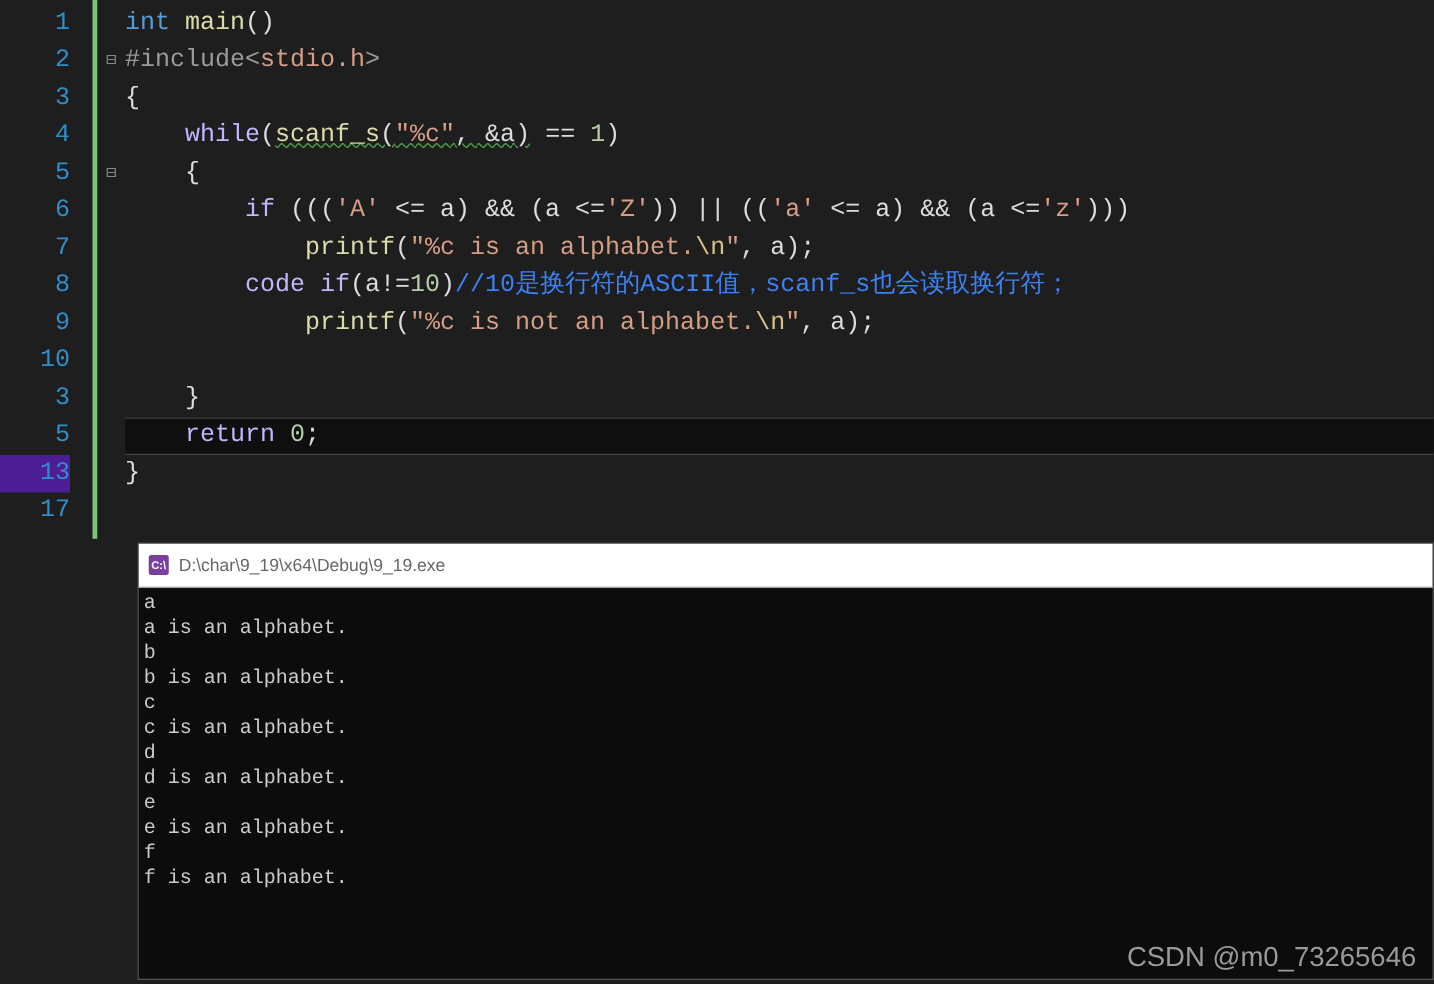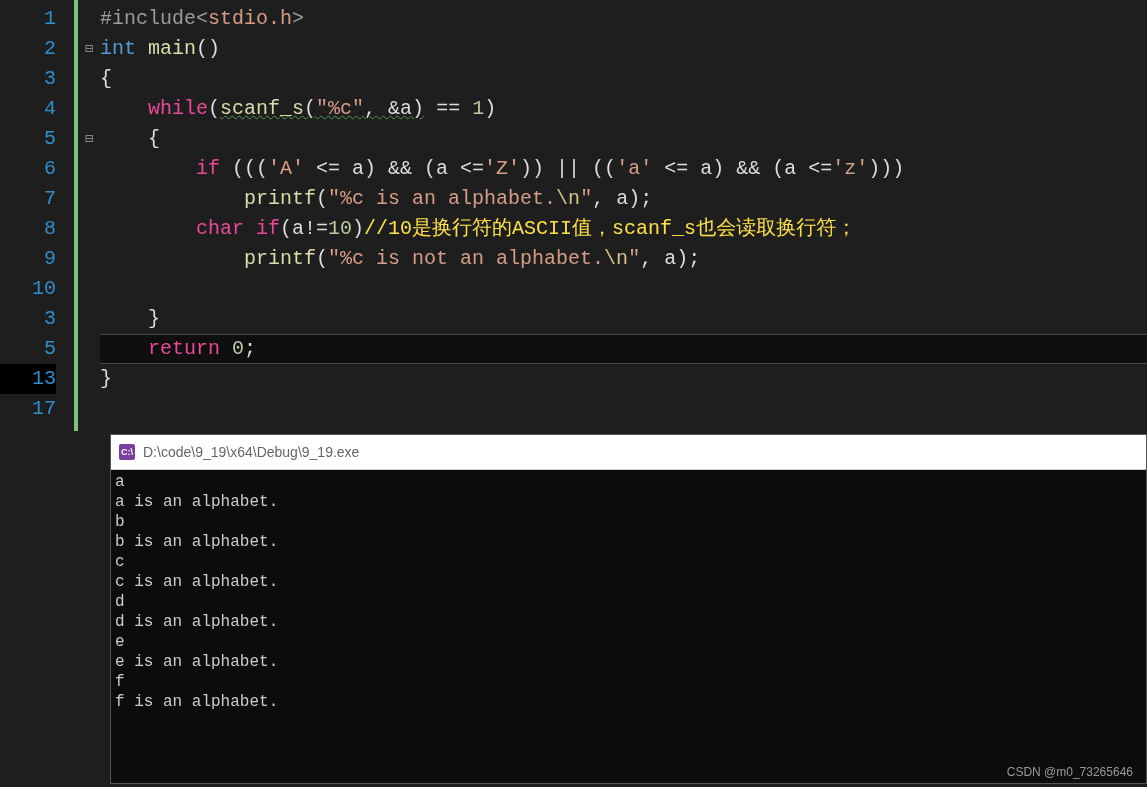--- a/index.html
+++ b/index.html
@@ -1,50 +1,50 @@
 <!DOCTYPE html>
 <html><head>
 <meta charset="utf-8">
 <style>
   * { margin: 0; padding: 0; box-sizing: border-box; }
   html, body { width: 1147px; height: 787px; background: #1e1e1e; font-family: Consolas, 'Courier New', monospace; overflow: hidden; }
   
   .editor-wrap { display: flex; height: 431px; background: #1e1e1e; }
   .gutter { width: 78px; background: #1e1e1e; text-align: right; padding-right: 18px; padding-top: 4px; color: #2f8fcb; font-size: 20px; line-height: 30px; border-right: 4px solid #7fc27f; }
   .gutter-line { height: 30px; }
-  .selected-line { background: #000000; }
+  .selected-line { background: #4c1d95; }
   
   .code-area { flex: 1; background: #1e1e1e; padding-top: 4px; font-size: 20px; line-height: 30px; position: relative; }
   .fold-col { position: absolute; left: 0; top: 4px; width: 22px; }
   .fold-mark { height: 30px; display: flex; align-items: center; justify-content: center; color: #888; font-size: 14px; }
   .code-lines { margin-left: 22px; }
   .code-line { height: 30px; white-space: pre; color: #dcdcdc; position: relative; }
   .code-line.hl { background: #0f0f0f; border-top: 1px solid #444; border-bottom: 1px solid #444; box-sizing: border-box; height: 30px; line-height: 28px; }
   
   .squiggle { text-decoration: underline wavy #4d9b4d; text-decoration-thickness: 1px; }
   
   
   .preproc { color: #9b9b9b; }
   .header { color: #d69d85; }
   .kw { color: #569cd6; }
-  .kw2 { color: #ec4899; }
+  .kw2 { color: #c4b5fd; }
   .func { color: #dcdcaa; }
   .str { color: #d69d85; }
   .esc { color: #d6c28a; }
   .num { color: #b5cea8; }
   .punc { color: #dcdcdc; }
-  .comment { color: #fde047; }
+  .comment { color: #3b82f6; }
   .guide { color: #404040; }
   
   .console-wrap { position: absolute; left: 110px; top: 434px; right: 0; height: 350px; background: #0c0c0c; border: 1px solid #555; }
   .console-title { height: 35px; background: #ffffff; display: flex; align-items: center; padding-left: 8px; gap: 8px; font-family: 'Segoe UI', sans-serif; font-size: 14px; color: #666; border-bottom: 1px solid #ccc; }
   .console-icon { width: 16px; height: 16px; background: #7b3f9e; display: inline-flex; align-items: center; justify-content: center; color: #fff; font-size: 9px; font-weight: bold; border-radius: 2px; }
   .console-body { padding: 2px 4px; color: #cccccc; font-family: Consolas, 'Courier New', monospace; font-size: 16px; line-height: 20px; white-space: pre; }
   
-  .watermark { position: absolute; right: 14px; bottom: 8px; color: #9a9a9a; font-family: 'Segoe UI', sans-serif; font-size: 12px; }
+  .watermark { position: absolute; right: 14px; bottom: 8px; color: #9a9a9a; font-family: 'Segoe UI', sans-serif; font-size: 22px; }
 </style>
 </head>
 <body>
 
 <div class="editor-wrap">
   <div class="gutter">
     <div class="gutter-line">1</div>
     <div class="gutter-line">2</div>
     <div class="gutter-line">3</div>
     <div class="gutter-line">4</div>
@@ -62,41 +62,41 @@
 
   <div class="code-area">
     <div class="fold-col">
       <div class="fold-mark"></div>
       <div class="fold-mark">⊟</div>
       <div class="fold-mark"></div>
       <div class="fold-mark"></div>
       <div class="fold-mark">⊟</div>
     </div>
     <div class="code-lines">
+      <div class="code-line"><span class="kw">int</span> <span class="func">main</span><span class="punc">()</span></div>
       <div class="code-line"><span class="preproc">#include</span><span class="preproc">&lt;</span><span class="header">stdio.h</span><span class="preproc">&gt;</span></div>
-      <div class="code-line"><span class="kw">int</span> <span class="func">main</span><span class="punc">()</span></div>
       <div class="code-line"><span class="punc">{</span></div>
       <div class="code-line"><span class="guide">    </span><span class="kw2">while</span><span class="punc">(</span><span class="func squiggle">scanf_s</span><span class="punc squiggle">(</span><span class="str squiggle">"%c"</span><span class="punc squiggle">, &amp;a</span><span class="punc squiggle">)</span><span class="punc"> == </span><span class="num">1</span><span class="punc">)</span></div>
       <div class="code-line"><span class="guide">    </span><span class="punc">{</span></div>
       <div class="code-line"><span class="guide">        </span><span class="kw2">if</span><span class="punc"> (((</span><span class="str">'A'</span><span class="punc"> &lt;= a) &amp;&amp; (a &lt;=</span><span class="str">'Z'</span><span class="punc">)) || ((</span><span class="str">'a'</span><span class="punc"> &lt;= a) &amp;&amp; (a &lt;=</span><span class="str">'z'</span><span class="punc">)))</span></div>
       <div class="code-line"><span class="guide">            </span><span class="func">printf</span><span class="punc">(</span><span class="str">"%c is an alphabet.</span><span class="esc">\n</span><span class="str">"</span><span class="punc">, a);</span></div>
-      <div class="code-line"><span class="guide">        </span><span class="kw2">char</span><span class="kw2"> if</span><span class="punc">(a!=</span><span class="num">10</span><span class="punc">)</span><span class="comment">//10是换行符的ASCII值，scanf_s也会读取换行符；</span></div>
+      <div class="code-line"><span class="guide">        </span><span class="kw2">code</span><span class="kw2"> if</span><span class="punc">(a!=</span><span class="num">10</span><span class="punc">)</span><span class="comment">//10是换行符的ASCII值，scanf_s也会读取换行符；</span></div>
       <div class="code-line"><span class="guide">            </span><span class="func">printf</span><span class="punc">(</span><span class="str">"%c is not an alphabet.</span><span class="esc">\n</span><span class="str">"</span><span class="punc">, a);</span></div>
       <div class="code-line"></div>
       <div class="code-line"><span class="guide">    </span><span class="punc">}</span></div>
       <div class="code-line hl"><span class="guide">    </span><span class="kw2">return</span><span class="num"> 0</span><span class="punc">;</span></div>
       <div class="code-line"><span class="punc">}</span></div>
     </div>
   </div>
 </div>
 
 <div class="console-wrap">
   <div class="console-title">
     <span class="console-icon">C:\</span>
-    <span>D:\code\9_19\x64\Debug\9_19.exe</span>
+    <span>D:\char\9_19\x64\Debug\9_19.exe</span>
   </div>
   <div class="console-body">a
 a is an alphabet.
 b
 b is an alphabet.
 c
 c is an alphabet.
 d
 d is an alphabet.
 e

